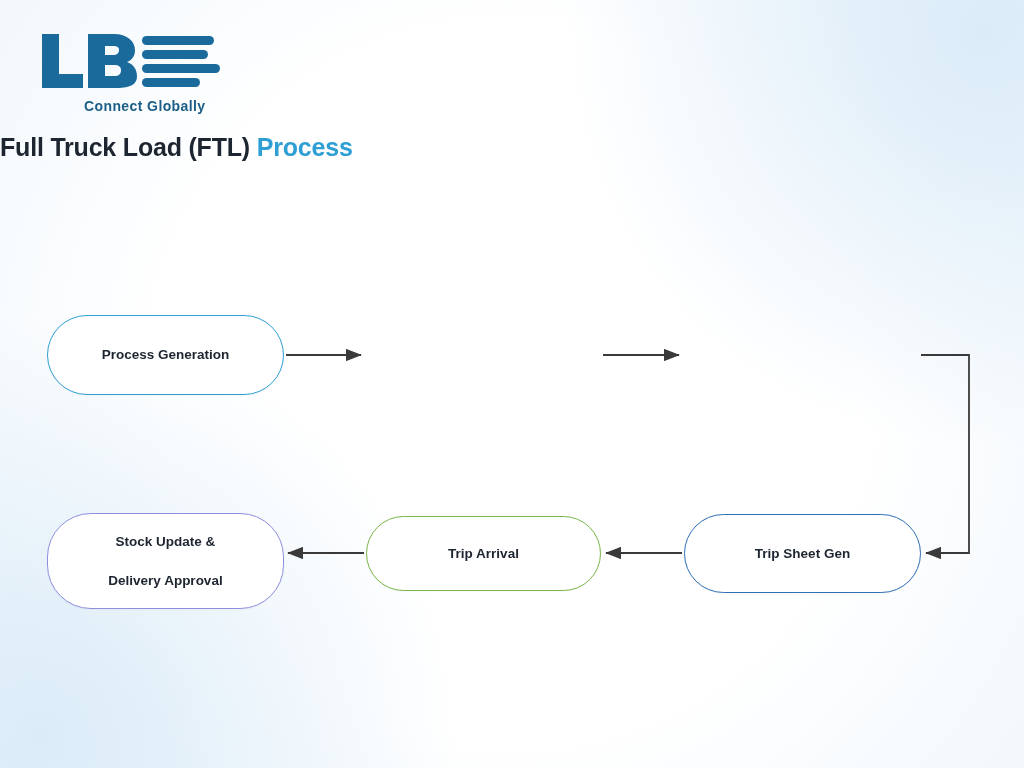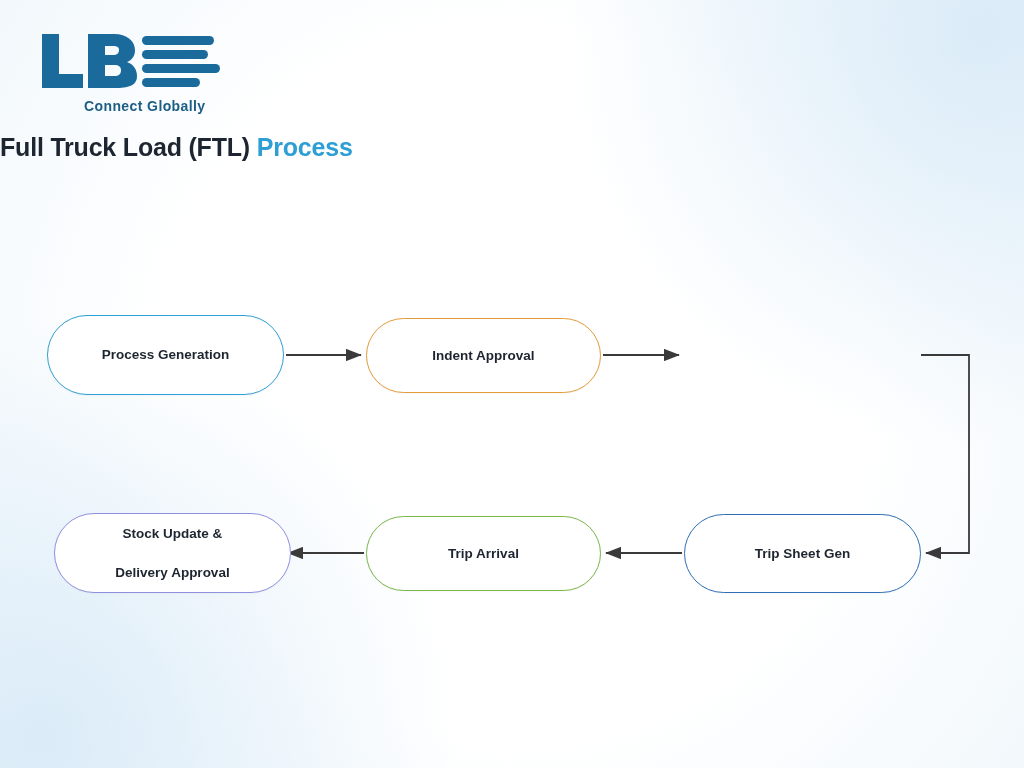--- a/index.html
+++ b/index.html
@@ -75,21 +75,21 @@
     line-height: 1.45;
     box-shadow: 0 1px 2px rgba(0,0,0,0.03);
   }
   .node span { display: block; padding: 0 14px; }
 
   
   #node-indent-generation { left: 47px;  top: 315px; width: 237px; height: 80px; border-color: #2e9fd4; }
   #node-indent-approval   { left: 366px; top: 318px; width: 235px; height: 75px; border-color: #e39b3a; }
   #node-docket-generation { left: 684px; top: 316px; width: 237px; height: 79px; border-color: #e8318f; }
   
-  #node-stock-update      { left: 54px;  top: 513px; width: 237px; height: 80px; border-color: #8f8fe0; }
+  #node-stock-update      { left: 47px;  top: 513px; width: 237px; height: 96px; border-color: #8f8fe0; }
   #node-trip-arrival      { left: 366px; top: 516px; width: 235px; height: 75px; border-color: #7ab648; }
   #node-trip-sheet-gen    { left: 684px; top: 514px; width: 237px; height: 79px; border-color: #2f6fb5; }
 
   
   .connectors {
     position: absolute;
     left: 0; top: 0;
     width: 1024px; height: 768px;
     pointer-events: none;
   }
@@ -137,23 +137,20 @@
 
     <line x1="682" y1="553" x2="606" y2="553" stroke="#3a3a3a" stroke-width="1.8" marker-end="url(#arrowhead)"></line>
 
     <line x1="364" y1="553" x2="288" y2="553" stroke="#3a3a3a" stroke-width="1.8" marker-end="url(#arrowhead)"></line>
   </svg>
 
   <div class="node" id="node-indent-generation">
     <span>Process Generation</span>
   </div>
 
-  <div class="node" id="node-indent-approval">
-    <span>Indent Approval</span>
-  </div>
 
 
   <div class="node" id="node-trip-sheet-gen">
     <span>Trip Sheet Gen</span>
   </div>
 
   <div class="node" id="node-trip-arrival">
     <span>Trip Arrival</span>
   </div>
 

